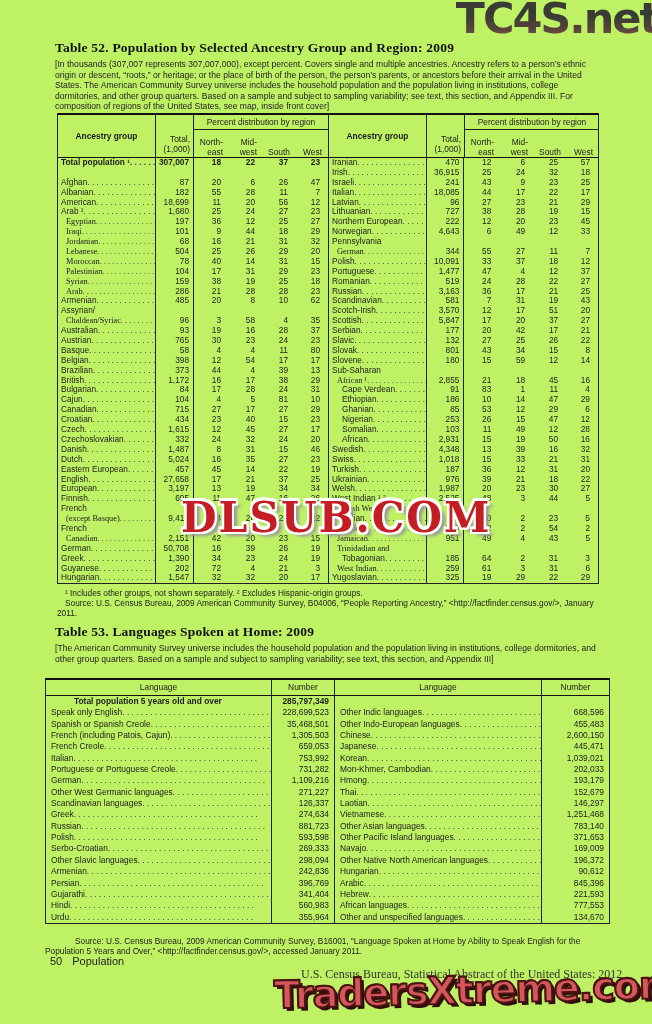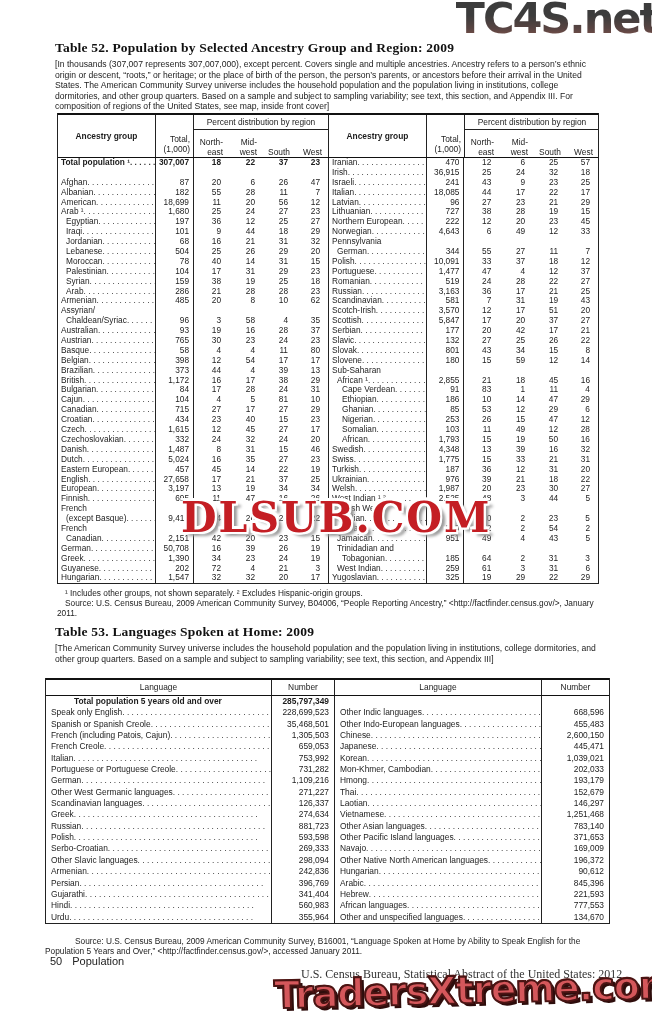--- a/index.html
+++ b/index.html
@@ -1,16 +1,16 @@
 <!DOCTYPE html>
 <html><head>
 <meta charset="utf-8">
 <style>
   html,body{margin:0;padding:0;background:#888;}
-  .page{position:relative;width:652px;height:1024px;background:#ffffff;overflow:hidden;
+  .page{position:relative;width:652px;height:1024px;background:#bef264;overflow:hidden;
         font-family:"Liberation Sans",sans-serif;color:#1c1c1c;}
   .title{position:absolute;left:55px;margin:0;font-family:"Liberation Serif",serif;
          font-weight:bold;font-size:13.5px;letter-spacing:.2px;color:#111;z-index:2;}
   .t-52{top:40px;}
   .t-53{top:624px;}
   .note{position:absolute;left:55px;width:547px;margin:0;font-size:8.6px;line-height:10.6px;
         color:#222;z-index:2;}
   .n-52{top:59px;}
   .n-53{top:643px;}
 
@@ -36,21 +36,21 @@
   .b-half{width:270px;}
   .b-right{border-left:1px solid #222;box-sizing:border-box;}
   .r{display:flex;height:9.9px;line-height:9.9px;font-size:8.3px;}
   .r.bold{font-weight:bold;}
   .cl{width:98px;box-sizing:border-box;border-right:1px solid #222;display:flex;
       overflow:hidden;white-space:nowrap;}
   .ct{width:38px;box-sizing:border-box;border-right:1px solid #222;text-align:right;
       padding-right:4px;}
   .cp1{width:35px;} .cp2{width:34px;} .cp3{width:33px;} .cp4{width:32px;}
   .cp1,.cp2,.cp3,.cp4{box-sizing:border-box;text-align:right;padding-right:8px;}
-  .i0{padding-left:3px;} .i1{padding-left:8px;} .i2{padding-left:13px;}
+  .i0{padding-left:3px;} .i1{padding-left:8px;font-family:Liberation Serif, serif;} .i2{padding-left:13px;}
   .lead{flex:1 1 auto;overflow:hidden;white-space:nowrap;color:#333;}
   .lead::after{content:" . . . . . . . . . . . . . . . . . . . . . . . . . . . . . . . . . . . . . . . .";}
 
   .fn{position:absolute;left:57px;width:548px;margin:0;font-size:8.3px;line-height:10.4px;z-index:2;}
   .fn1{top:588px;text-indent:8px;}
   .fn2{top:598px;text-indent:8px;}
 
   
   .t53{position:absolute;left:45px;top:678px;width:565px;box-sizing:border-box;
        border-left:1px solid #222;border-right:1px solid #222;z-index:2;}
@@ -940,21 +940,21 @@
             <div class="cp1">11</div>
             <div class="cp2">49</div>
             <div class="cp3">12</div>
             <div class="cp4">28</div>
           </div>
           <div class="r">
             <div class="cl i2">
               <span class="lt">African</span>
               <span class="lead"></span>
             </div>
-            <div class="ct">1,793</div>
+            <div class="ct">2,931</div>
             <div class="cp1">15</div>
             <div class="cp2">19</div>
             <div class="cp3">50</div>
             <div class="cp4">16</div>
           </div>
           <div class="r">
             <div class="cl i0">
               <span class="lt">Swedish</span>
               <span class="lead"></span>
             </div>
@@ -962,21 +962,21 @@
             <div class="cp1">13</div>
             <div class="cp2">39</div>
             <div class="cp3">16</div>
             <div class="cp4">32</div>
           </div>
           <div class="r">
             <div class="cl i0">
               <span class="lt">Swiss</span>
               <span class="lead"></span>
             </div>
-            <div class="ct">1,775</div>
+            <div class="ct">1,018</div>
             <div class="cp1">15</div>
             <div class="cp2">33</div>
             <div class="cp3">21</div>
             <div class="cp4">31</div>
           </div>
           <div class="r">
             <div class="cl i0">
               <span class="lt">Turkish</span>
               <span class="lead"></span>
             </div>

